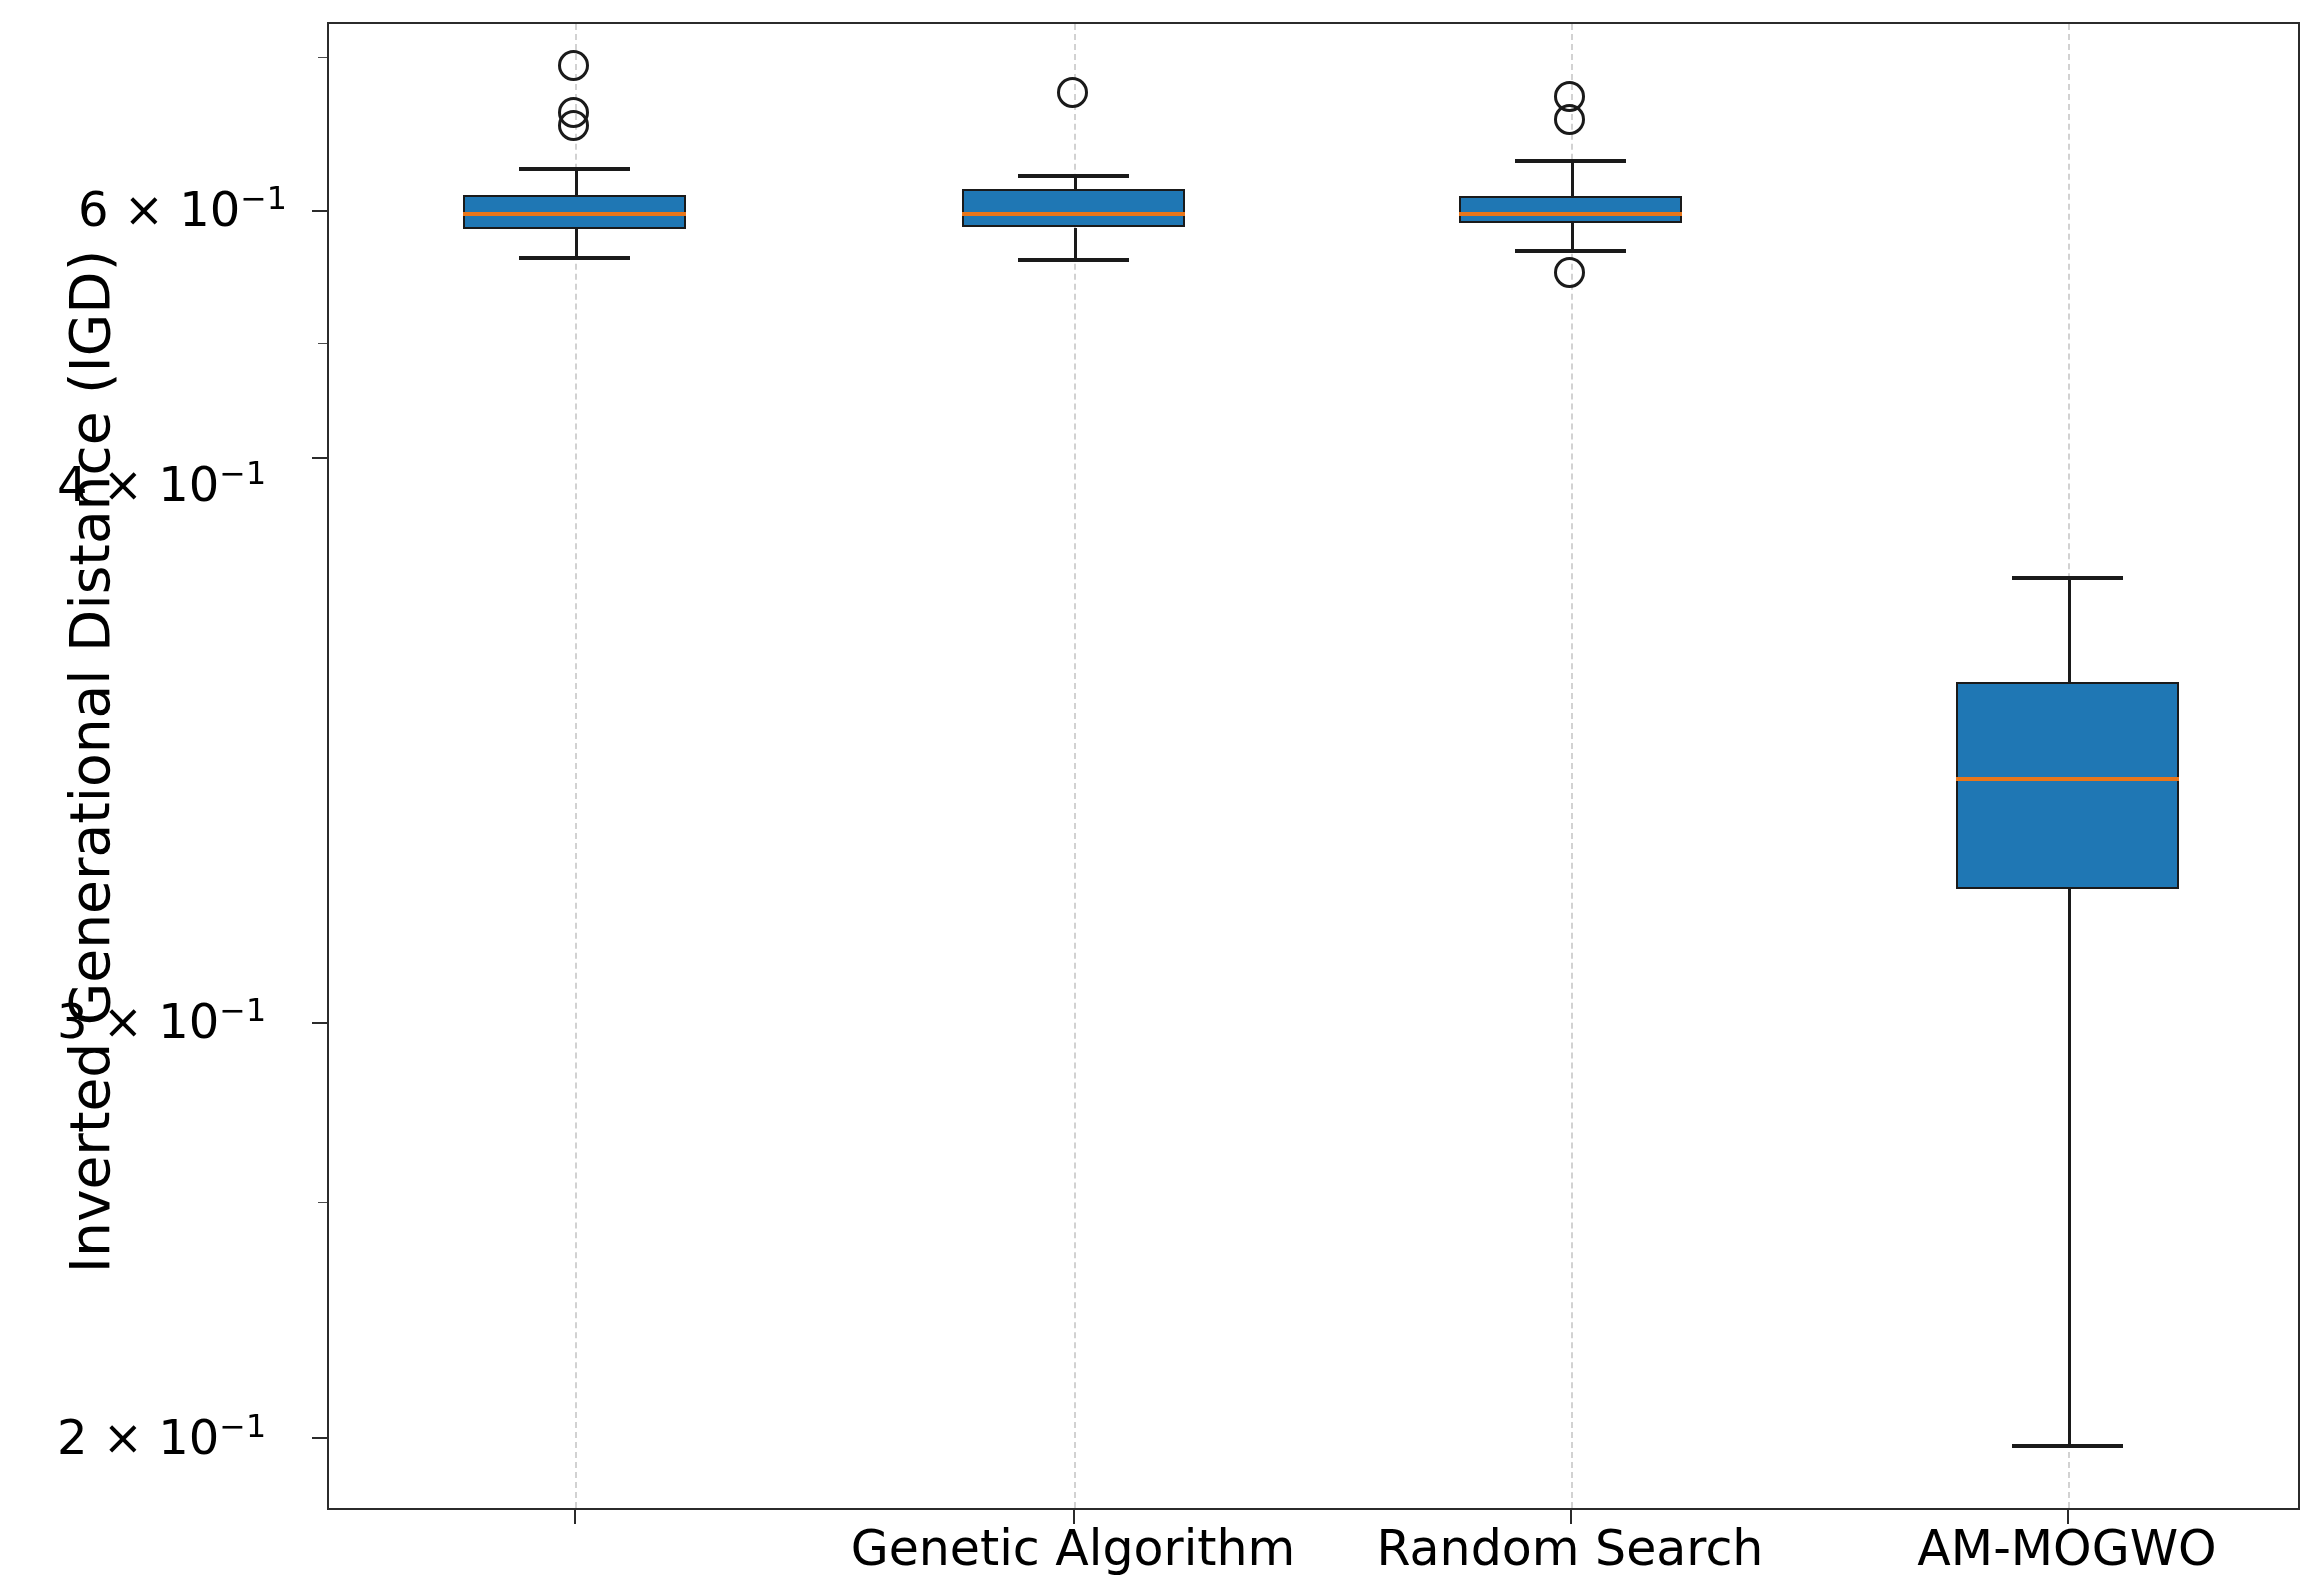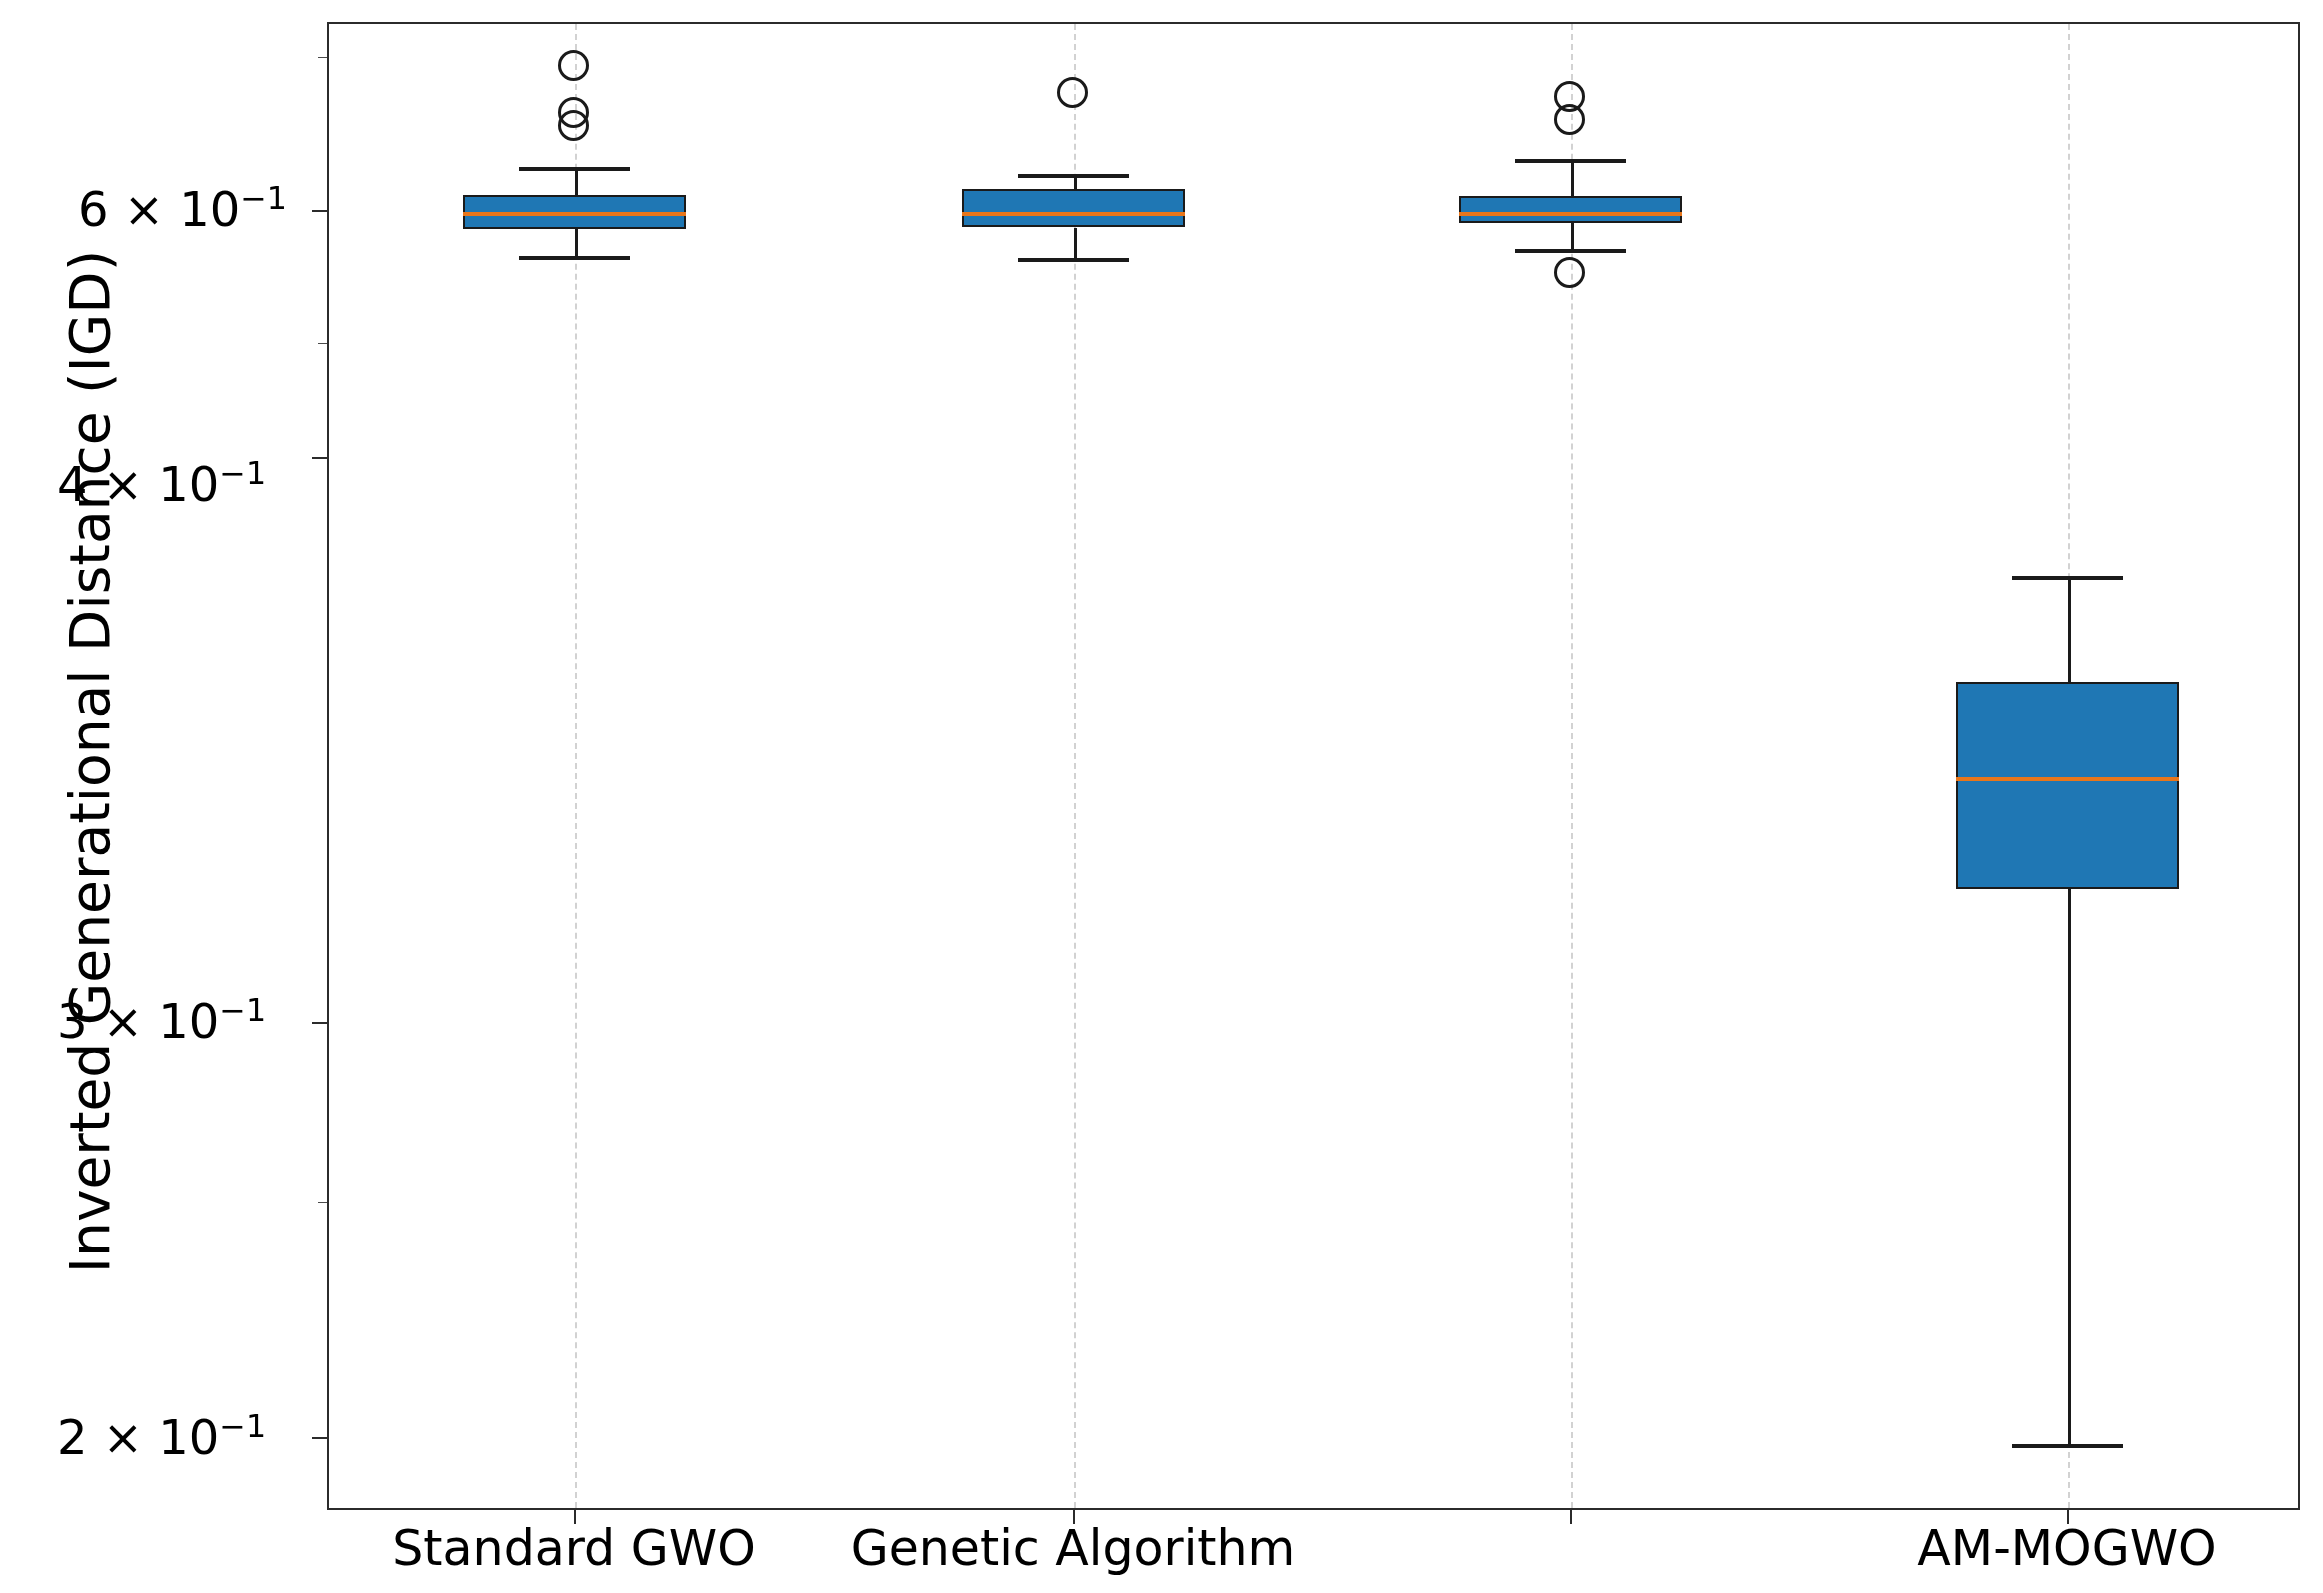--- a/index.html
+++ b/index.html
@@ -159,22 +159,22 @@
 
   <div class="ytick-mark minor" style="left:318px; top:57px;"></div>
   <div class="ytick-mark minor" style="left:318px; top:343px;"></div>
   <div class="ytick-mark minor" style="left:318px; top:1202px;"></div>
 
   <div class="xtick-mark" style="left:574px;"></div>
   <div class="xtick-mark" style="left:1073px;"></div>
   <div class="xtick-mark" style="left:1570px;"></div>
   <div class="xtick-mark" style="left:2067px;"></div>
 
-  <div class="xtick-label" style="left:574px;">Standard GWO</div>
   <div class="xtick-label" style="left:1073px;">Genetic Algorithm</div>
+  <div class="xtick-label" style="left:1570px;">Random Search</div>
   <div class="xtick-label" style="left:2067px;">AM-MOGWO</div>
 
   <div id="plot-frame">
     <div id="plot-area">
 
       <div class="gridline" style="left:246px;"></div>
       <div class="gridline" style="left:745px;"></div>
       <div class="gridline" style="left:1242px;"></div>
       <div class="gridline" style="left:1739px;"></div>
 

